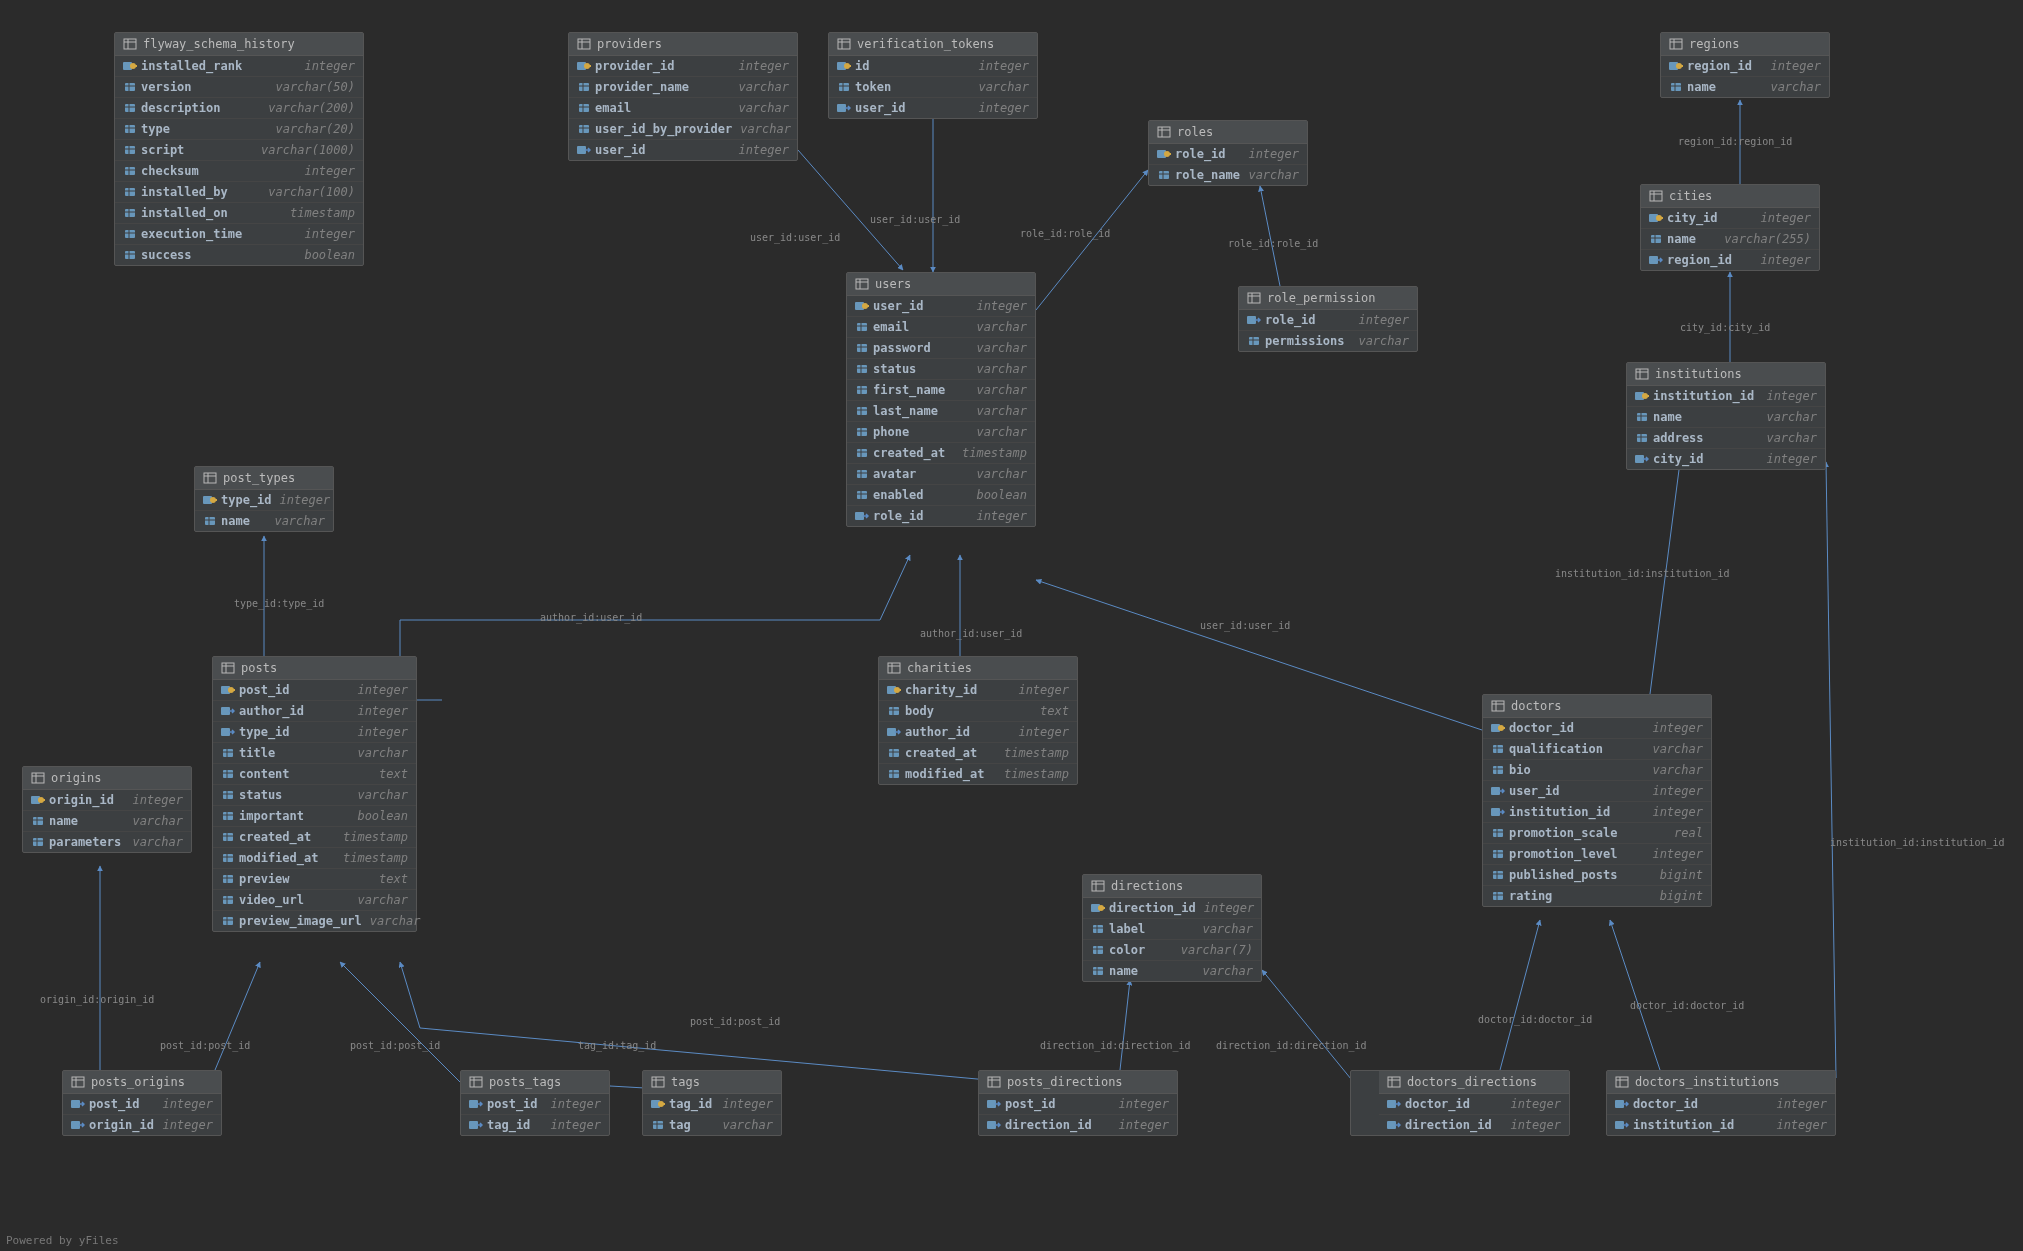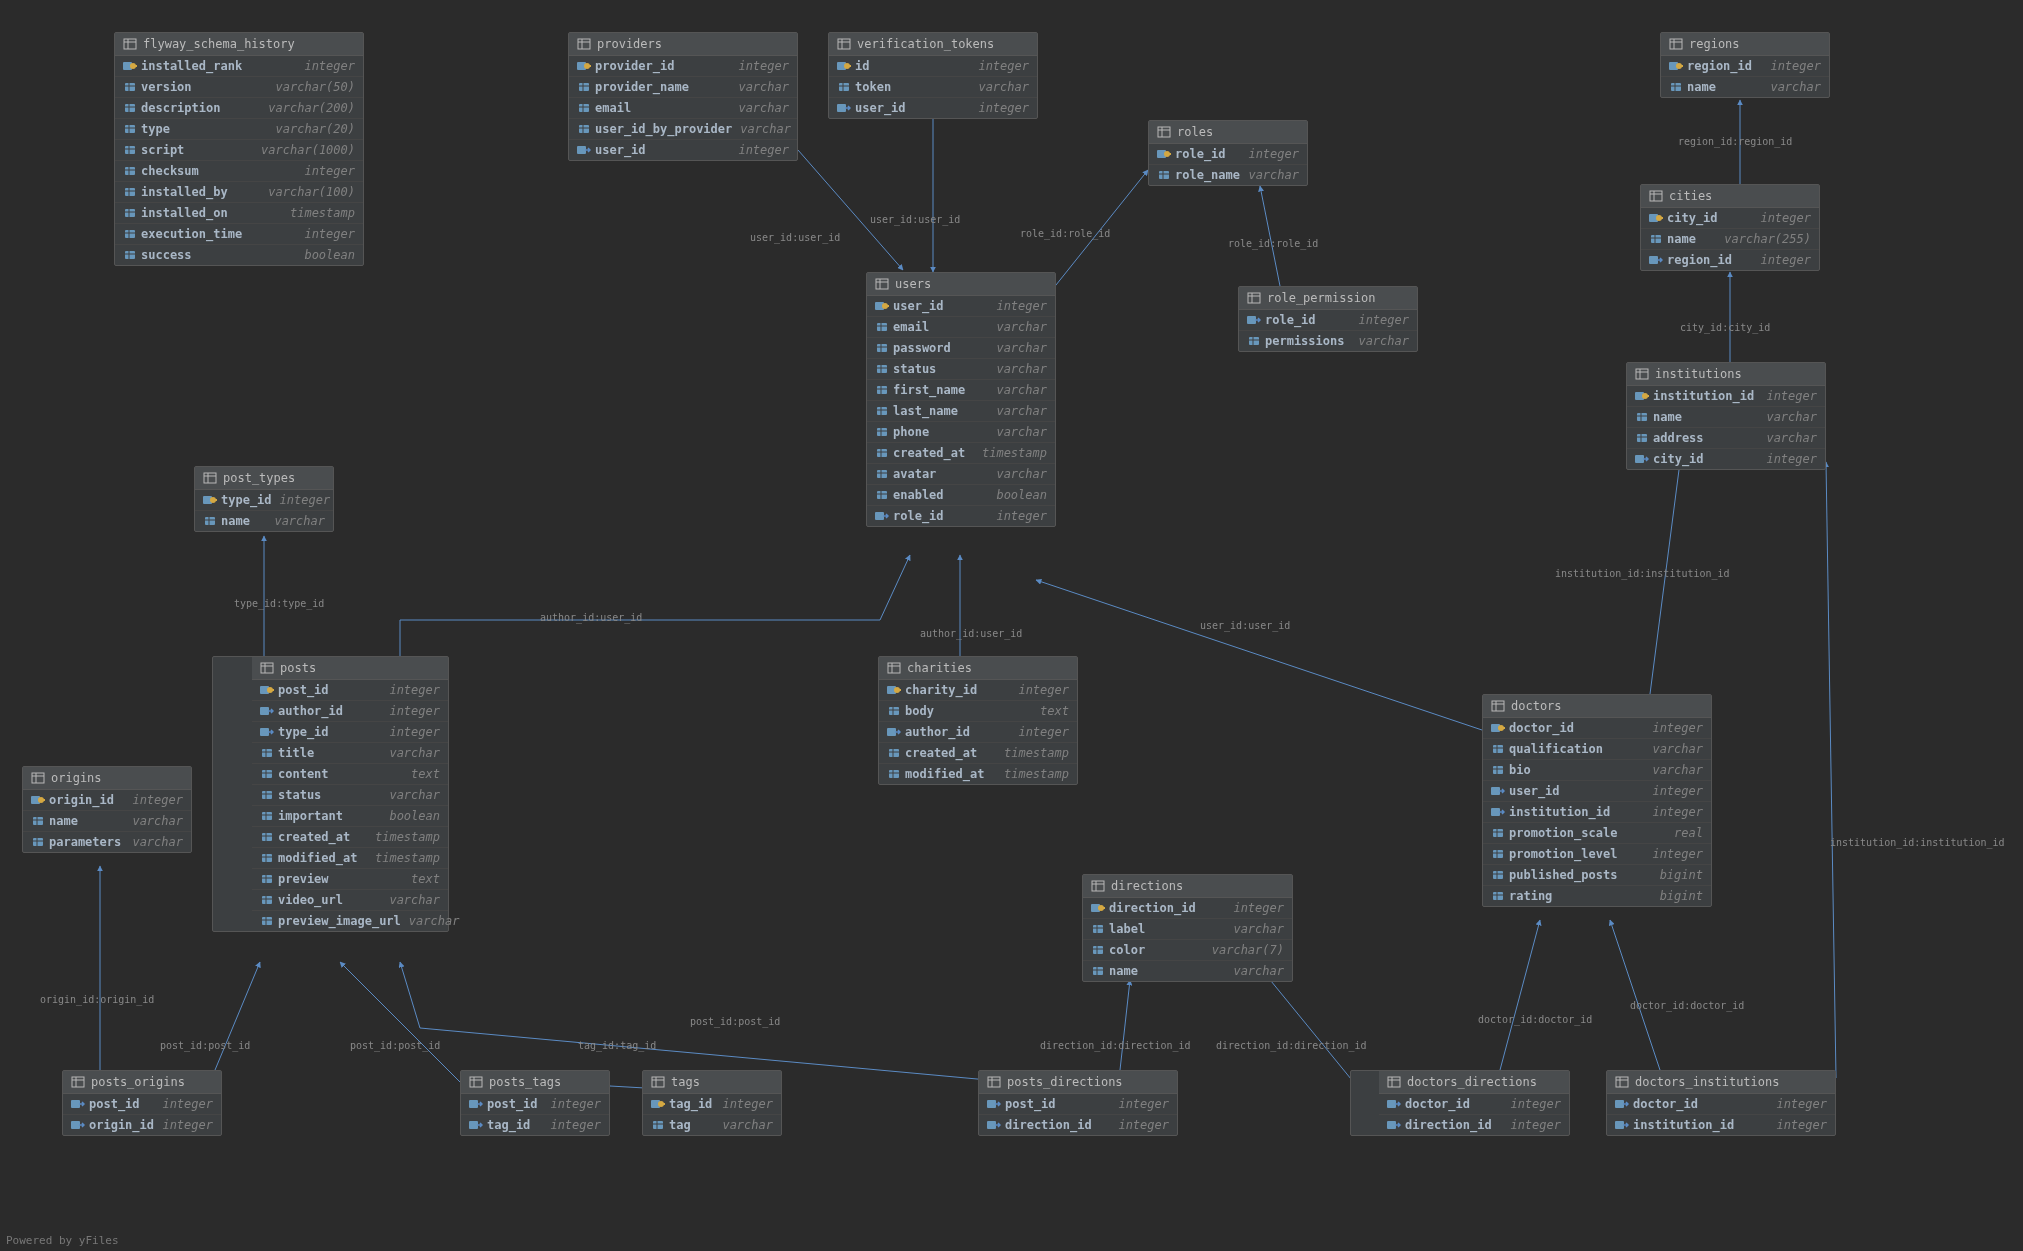--- a/index.html
+++ b/index.html
@@ -421,21 +421,21 @@
             <svg width="14" height="14" viewBox="0 0 14 14">
               <rect x="2" y="3" width="10" height="8" fill="#6897bb" rx="1"></rect>
               <line x1="2" y1="6" x2="12" y2="6" stroke="#3c3f41"></line>
               <line x1="6" y1="3" x2="6" y2="11" stroke="#3c3f41"></line>
             </svg>
           </span>
           <span class="col-name">permissions</span>
           <span class="col-type">varchar</span>
         </div>
       </div>
-      <div class="table" style="left: 866px; top: 272px; width: 190px;">
+      <div class="table" style="left: 846px; top: 272px; width: 190px;">
         <div class="table-header">
           <span class="icon">
             <svg width="14" height="14" viewBox="0 0 14 14">
               <rect x="1" y="2" width="12" height="10" fill="none" stroke="#b8b8b8" stroke-width="1"></rect>
               <line x1="1" y1="5" x2="13" y2="5" stroke="#b8b8b8"></line>
               <line x1="5" y1="2" x2="5" y2="12" stroke="#b8b8b8"></line>
             </svg>
           </span>
           <span>users</span>
         </div>
@@ -642,21 +642,21 @@
             <svg width="14" height="14" viewBox="0 0 14 14">
               <rect x="2" y="3" width="10" height="8" fill="#6897bb" rx="1"></rect>
               <line x1="2" y1="6" x2="12" y2="6" stroke="#3c3f41"></line>
               <line x1="6" y1="3" x2="6" y2="11" stroke="#3c3f41"></line>
             </svg>
           </span>
           <span class="col-name">name</span>
           <span class="col-type">varchar</span>
         </div>
       </div>
-      <div class="table" style="left: 212px; top: 656px; width: 237px; padding-left: 39px;">
+      <div class="table" style="left: 212px; top: 656px; width: 205px;">
         <div class="table-header">
           <span class="icon">
             <svg width="14" height="14" viewBox="0 0 14 14">
               <rect x="1" y="2" width="12" height="10" fill="none" stroke="#b8b8b8" stroke-width="1"></rect>
               <line x1="1" y1="5" x2="13" y2="5" stroke="#b8b8b8"></line>
               <line x1="5" y1="2" x2="5" y2="12" stroke="#b8b8b8"></line>
             </svg>
           </span>
           <span>posts</span>
         </div>
@@ -1004,21 +1004,21 @@
             <svg width="14" height="14" viewBox="0 0 14 14">
               <rect x="2" y="3" width="10" height="8" fill="#6897bb" rx="1"></rect>
               <line x1="2" y1="6" x2="12" y2="6" stroke="#3c3f41"></line>
               <line x1="6" y1="3" x2="6" y2="11" stroke="#3c3f41"></line>
             </svg>
           </span>
           <span class="col-name">rating</span>
           <span class="col-type">bigint</span>
         </div>
       </div>
-      <div class="table" style="left: 1082px; top: 874px; width: 211px;">
+      <div class="table" style="left: 1082px; top: 874px; width: 180px;">
         <div class="table-header">
           <span class="icon">
             <svg width="14" height="14" viewBox="0 0 14 14">
               <rect x="1" y="2" width="12" height="10" fill="none" stroke="#b8b8b8" stroke-width="1"></rect>
               <line x1="1" y1="5" x2="13" y2="5" stroke="#b8b8b8"></line>
               <line x1="5" y1="2" x2="5" y2="12" stroke="#b8b8b8"></line>
             </svg>
           </span>
           <span>directions</span>
         </div>

